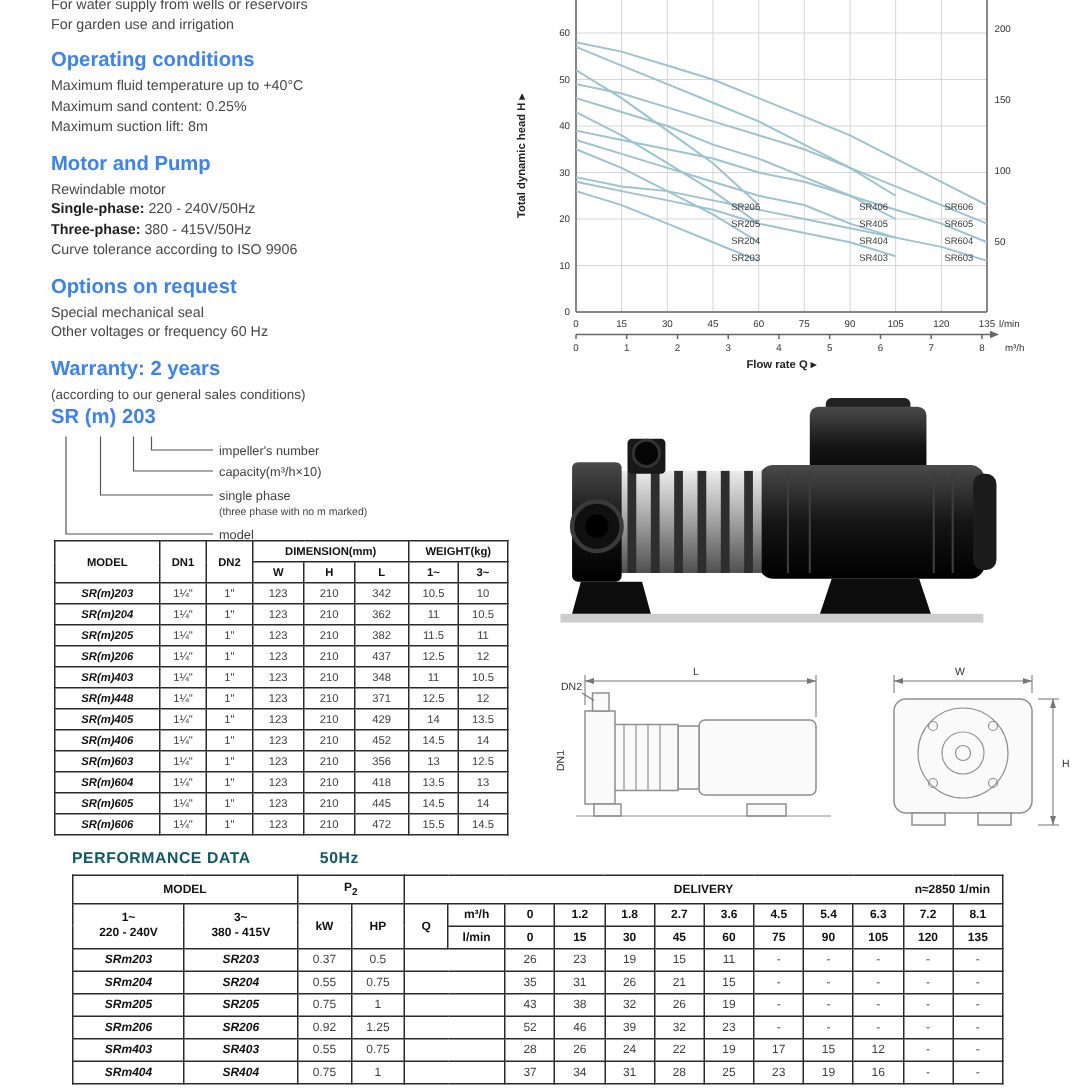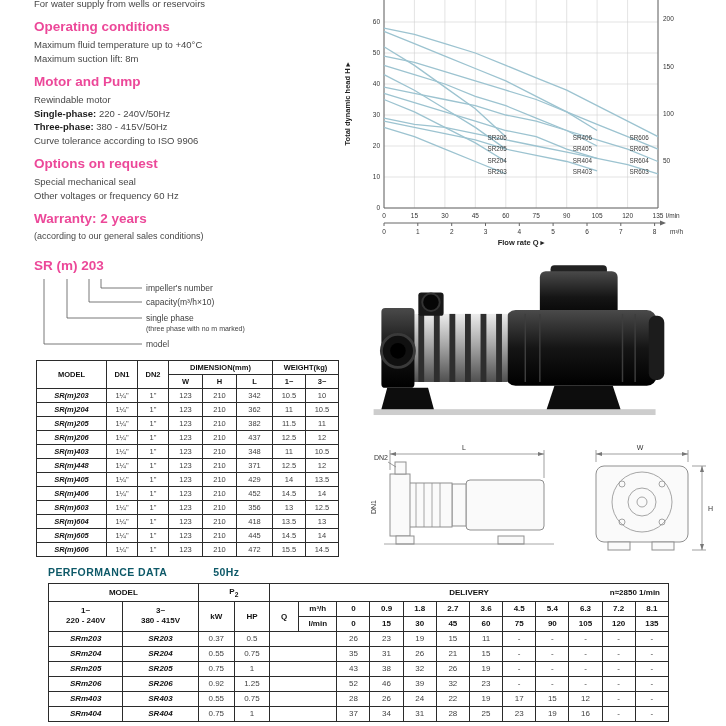--- a/index.html
+++ b/index.html
@@ -1,21 +1,21 @@
 <!DOCTYPE html>
 <html><head>
 <meta charset="utf-8">
 <style>
   html,body{margin:0;padding:0;}
   body{width:726px;height:726px;position:relative;overflow:hidden;background:#ffffff;
        font-family:"Liberation Sans",sans-serif;color:#3f3f3f;}
   .left-col{position:absolute;left:34px;top:0;width:302px;}
   .app-list{margin-top:-3px;}
   .app-item{font-size:9.5px;line-height:13px;color:#474747;}
-  .sec-title{color:#ec4899;font-size:13.5px;font-weight:bold;margin:9px 0 4px;}
+  .sec-title{color:#3b82f6;font-size:13.5px;font-weight:bold;margin:9px 0 4px;}
   .body-line{font-size:9.5px;line-height:13.5px;color:#474747;}
   .bold-label{font-weight:bold;color:#1d1d1d;}
   .warranty-note{font-size:9px;}
   .callout-svg{display:block;margin-top:2px;}
   .callout-line{fill:none;stroke:#555;stroke-width:0.8;}
   .callout-text{font-size:8.5px;fill:#3f3f3f;}
   .callout-note{font-size:7px;fill:#3f3f3f;}
   table{border-collapse:collapse;table-layout:fixed;background:#fff;}
   .dim-table{position:absolute;left:36px;top:360px;border:1.5px solid #2b2b2b;}
   .dim-table th,.dim-table td{border:1px solid #2b2b2b;font-size:7.5px;text-align:center;
@@ -48,24 +48,26 @@
   .dim-label{font-size:7px;fill:#333;}
 </style>
 </head>
 <body>
 
 <div class="page">
 
   <div class="left-col">
     <div class="app-list">
       <div class="app-item">For water supply from wells or reservoirs</div>
+      <div class="app-item">For garden use and irrigation</div>
     </div>
 
     <h2 class="sec-title">Operating conditions</h2>
     <div class="body-line">Maximum fluid temperature up to +40°C</div>
+    <div class="body-line">Maximum sand content: 0.25%</div>
     <div class="body-line">Maximum suction lift: 8m</div>
 
     <h2 class="sec-title">Motor and Pump</h2>
     <div class="body-line">Rewindable motor</div>
     <div class="body-line">
       <span class="bold-label">Single-phase:</span>
       <span>220 - 240V/50Hz</span>
     </div>
     <div class="body-line">
       <span class="bold-label">Three-phase:</span>
@@ -73,21 +75,21 @@
     </div>
     <div class="body-line">Curve tolerance according to ISO 9906</div>
 
     <h2 class="sec-title">Options on request</h2>
     <div class="body-line">Special mechanical seal</div>
     <div class="body-line">Other voltages or frequency 60 Hz</div>
 
     <h2 class="sec-title">Warranty: 2 years</h2>
     <div class="body-line warranty-note">(according to our general sales conditions)</div>
 
-    <h2 class="sec-title" style="margin-top:14px;">SR (m) 203</h2>
+    <h2 class="sec-title" style="margin-top:0;">SR (m) 203</h2>
     <svg class="callout-svg" viewBox="0 0 300 80" width="300" height="80">
       <path class="callout-line" d="M67,2 V11 H108"></path>
       <path class="callout-line" d="M55,2 V25 H108"></path>
       <path class="callout-line" d="M33,2 V41 H108"></path>
       <path class="callout-line" d="M10,2 V67 H108"></path>
       <text class="callout-text" x="112" y="14">impeller's number</text>
       <text class="callout-text" x="112" y="28">capacity(m³/h×10)</text>
       <text class="callout-text" x="112" y="44">single phase</text>
       <text class="callout-note" x="112" y="54">(three phase with no m marked)</text>
       <text class="callout-text" x="112" y="70">model</text>
@@ -487,21 +489,21 @@
           </th>
           <th rowspan="2">
             <span class="stack">3~</span>
             <span class="stack">380 - 415V</span>
           </th>
           <th rowspan="2">kW</th>
           <th rowspan="2">HP</th>
           <th rowspan="2">Q</th>
           <th>m³/h</th>
         <th>0</th>
-            <th>0.9</th>
+            <th>1.2</th>
             <th>1.8</th>
             <th>2.7</th>
             <th>3.6</th>
             <th>4.5</th>
             <th>5.4</th>
             <th>6.3</th>
             <th>7.2</th>
             <th>8.1</th>
           </tr>
         <tr>

